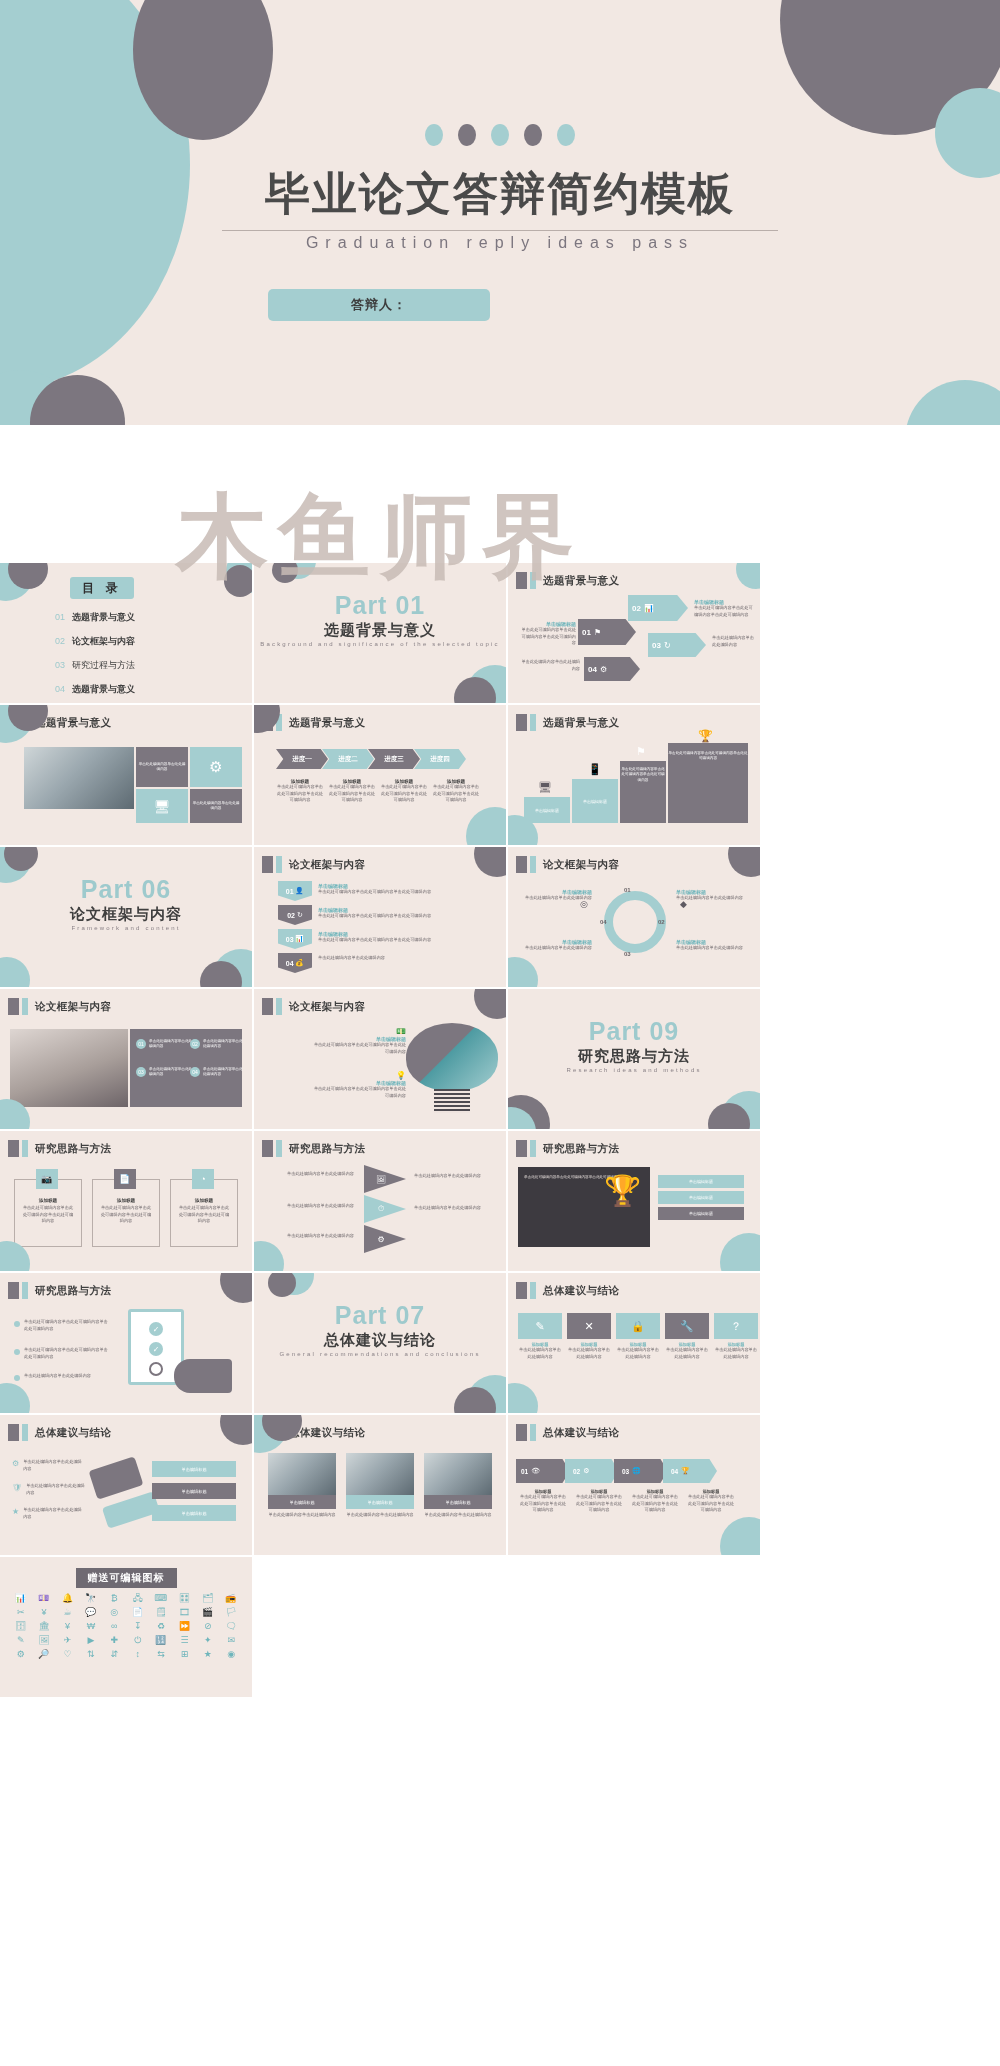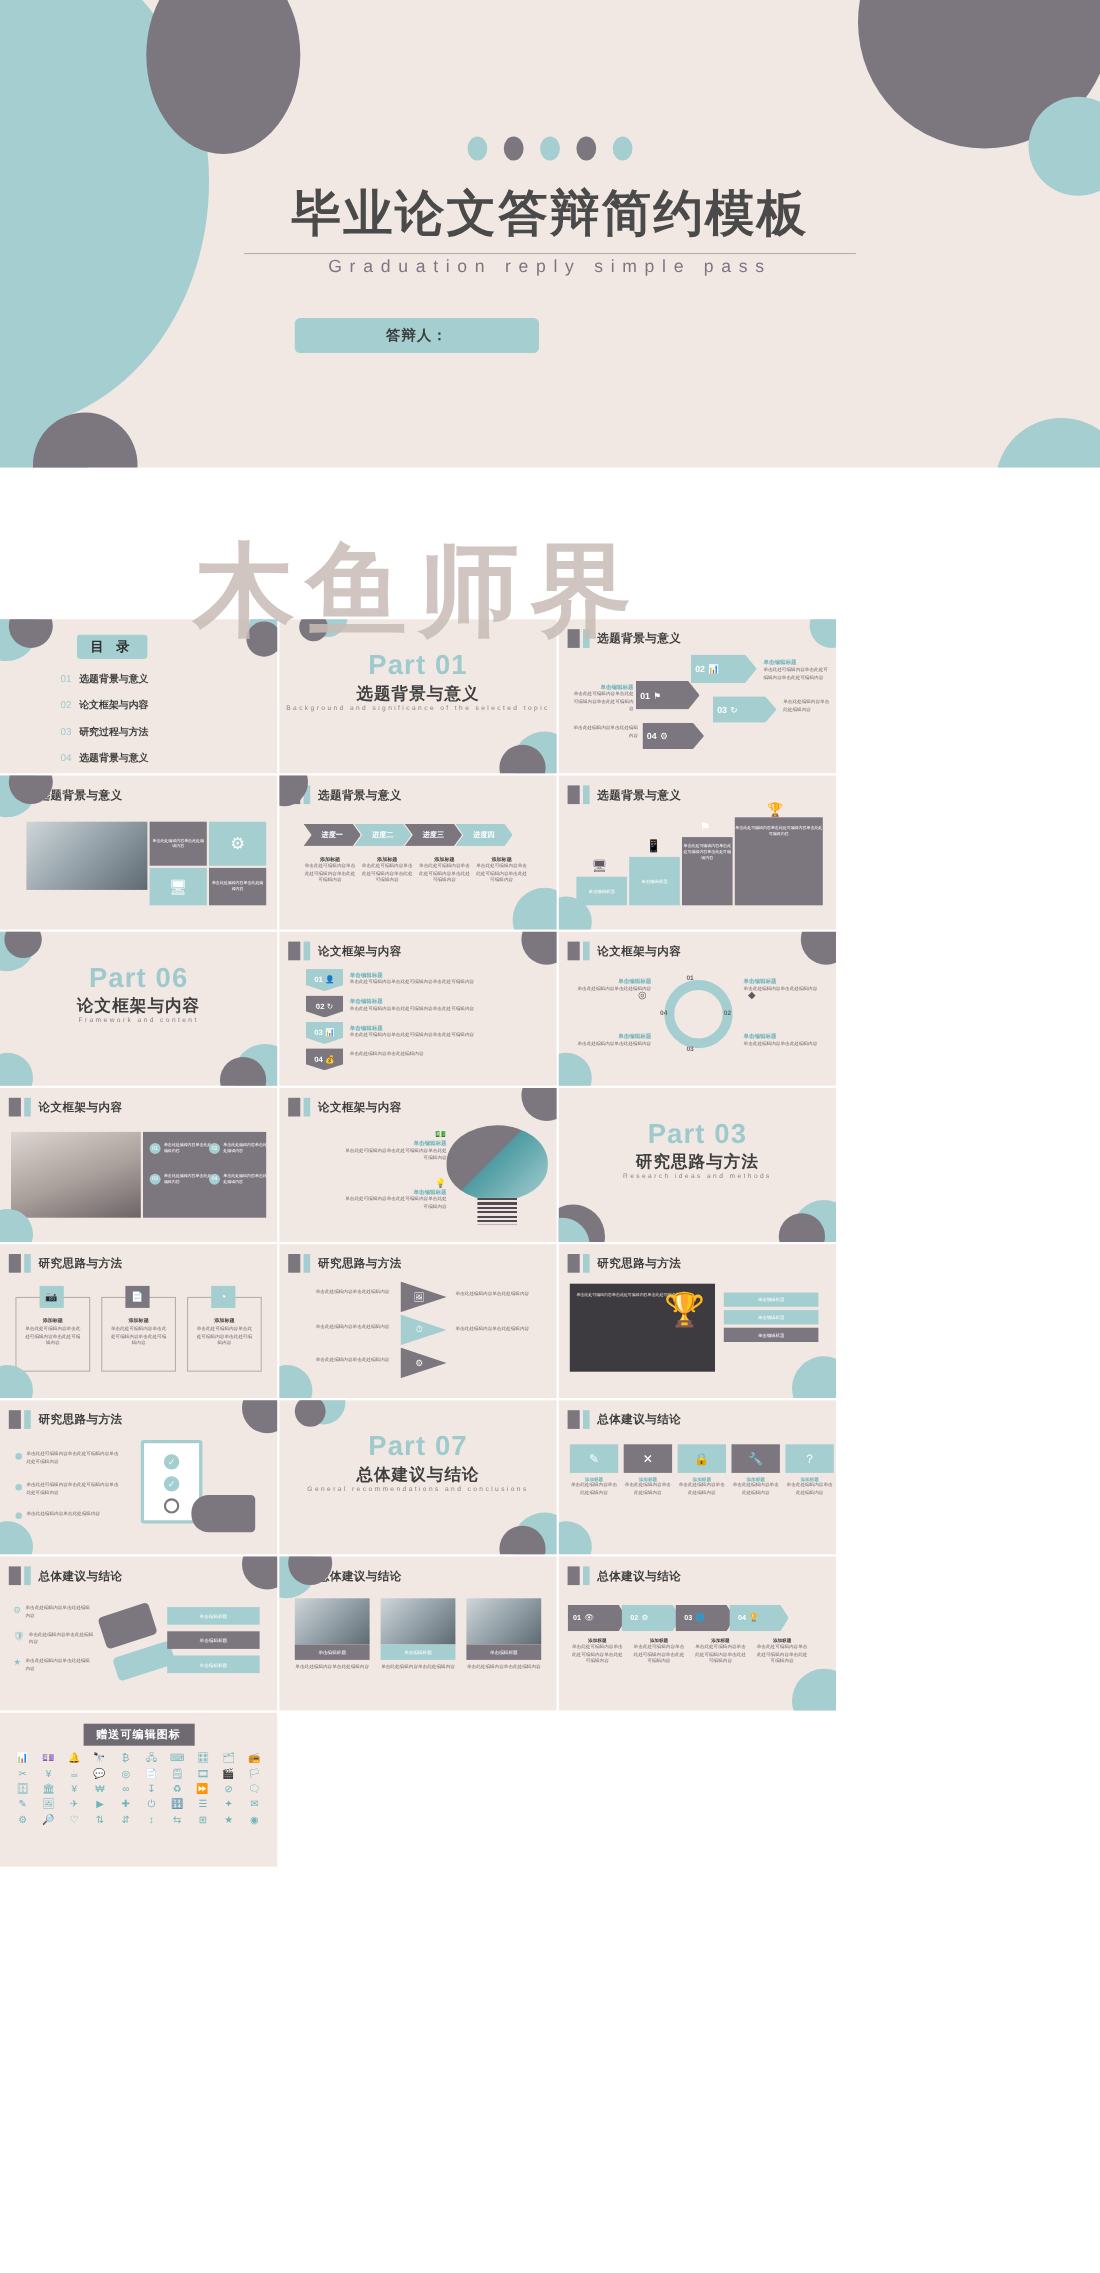--- a/index.html
+++ b/index.html
@@ -92,21 +92,21 @@
 
   <div id="dots">
     <i style="background:#a4ced0"></i>
     <i style="background:#7c767f"></i>
     <i style="background:#a4ced0"></i>
     <i style="background:#7c767f"></i>
     <i style="background:#a4ced0"></i>
   </div>
   <div id="heroTitle">毕业论文答辩简约模板</div>
   <div id="heroRule"></div>
-  <div id="heroSub">Graduation reply simple pass</div>
+  <div id="heroSub">Graduation reply ideas pass</div>
   <div id="heroBtn">答辩人：</div>
 </div>
 
 <div id="wm">木鱼师界</div>
 
 <div id="grid">
 
   <div class="row">
 
     <div class="slide">
@@ -118,21 +118,21 @@
         <div style="display:flex;align-items:baseline;gap:7px;margin-bottom:11px;">
           <span style="font-size:9px;color:#9ecacd;">01</span>
           <span style="font-size:9px;font-weight:bold;color:#3f3f3f;">选题背景与意义</span>
         </div>
         <div style="display:flex;align-items:baseline;gap:7px;margin-bottom:11px;">
           <span style="font-size:9px;color:#9ecacd;">02</span>
           <span style="font-size:9px;font-weight:bold;color:#3f3f3f;">论文框架与内容</span>
         </div>
         <div style="display:flex;align-items:baseline;gap:7px;margin-bottom:11px;">
           <span style="font-size:9px;color:#9ecacd;">03</span>
-          <span style="font-size:9px;font-weight:bold;color:#3f3f3f;">研究过程与方法</span>
+          <span style="font-size:9px;font-weight:normal;color:#3f3f3f;">研究过程与方法</span>
         </div>
         <div style="display:flex;align-items:baseline;gap:7px;">
           <span style="font-size:9px;color:#9ecacd;">04</span>
           <span style="font-size:9px;font-weight:bold;color:#3f3f3f;">选题背景与意义</span>
         </div>
       </div>
       <div class="deco" style="right:-18px;top:-14px;width:44px;height:44px;background:#a4ced0;border-radius:50%;"></div>
       <div class="deco" style="right:-4px;top:2px;width:32px;height:32px;background:#7c767f;border-radius:50%;"></div>
     </div>
 
@@ -423,21 +423,21 @@
       </div>
       <div style="position:absolute;left:56px;top:82px;width:96px;text-align:right;">
         <div style="font-size:8px;color:#5f5a62;text-align:right;">💡</div>
         <div class="ph-title">单击编辑标题</div>
         <div class="ph-txt">单击此处可编辑内容单击此处可编辑内容单击此处可编辑内容</div>
       </div>
       <div class="deco b5"></div>
     </div>
 
     <div class="slide part">
-      <div class="pnum">Part 03</div>
+      <div class="pnum">Part 09</div>
       <div class="pcn">研究思路与方法</div>
       <div class="pen">Research ideas and methods</div>
       <div class="deco" style="left:-16px;bottom:-24px;width:58px;height:58px;background:#7c767f;border-radius:50%;"></div>
       <div class="deco" style="left:-22px;bottom:-28px;width:50px;height:50px;background:#a4ced0;border-radius:50%;"></div>
       <div class="deco b3"></div>
         <div class="deco b4"></div>
     </div>
   </div>
 
   <div class="row">

